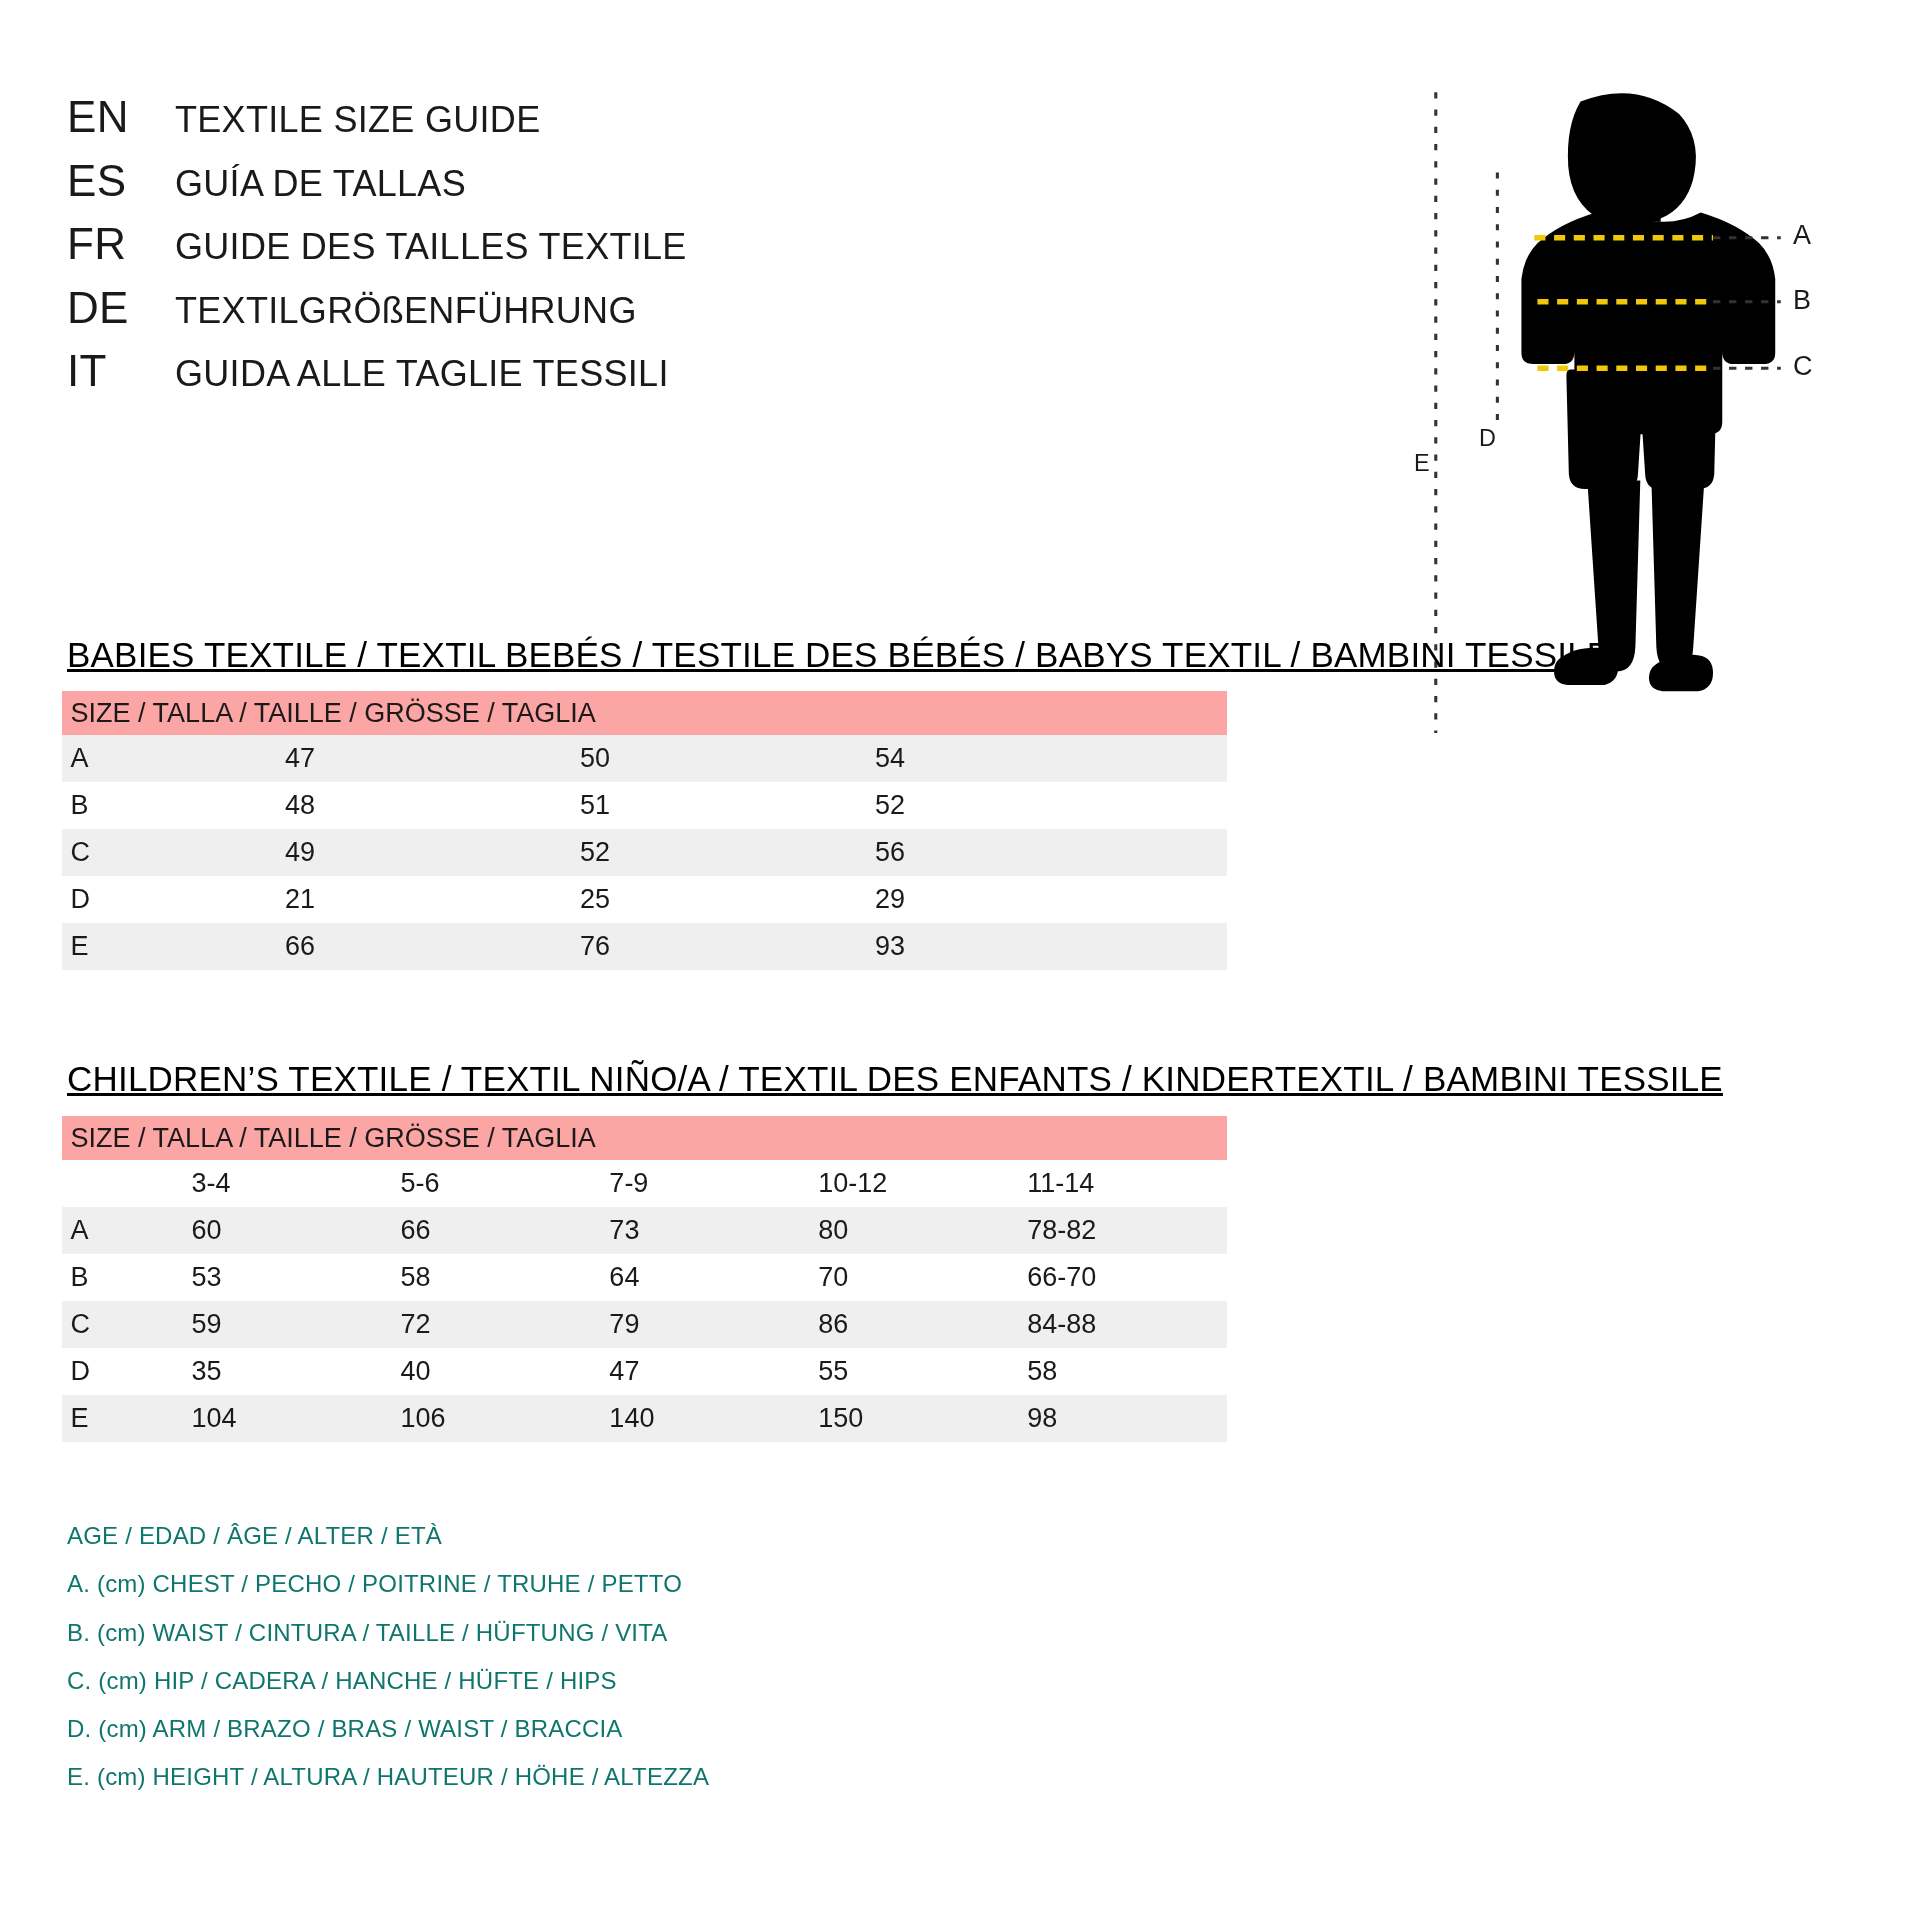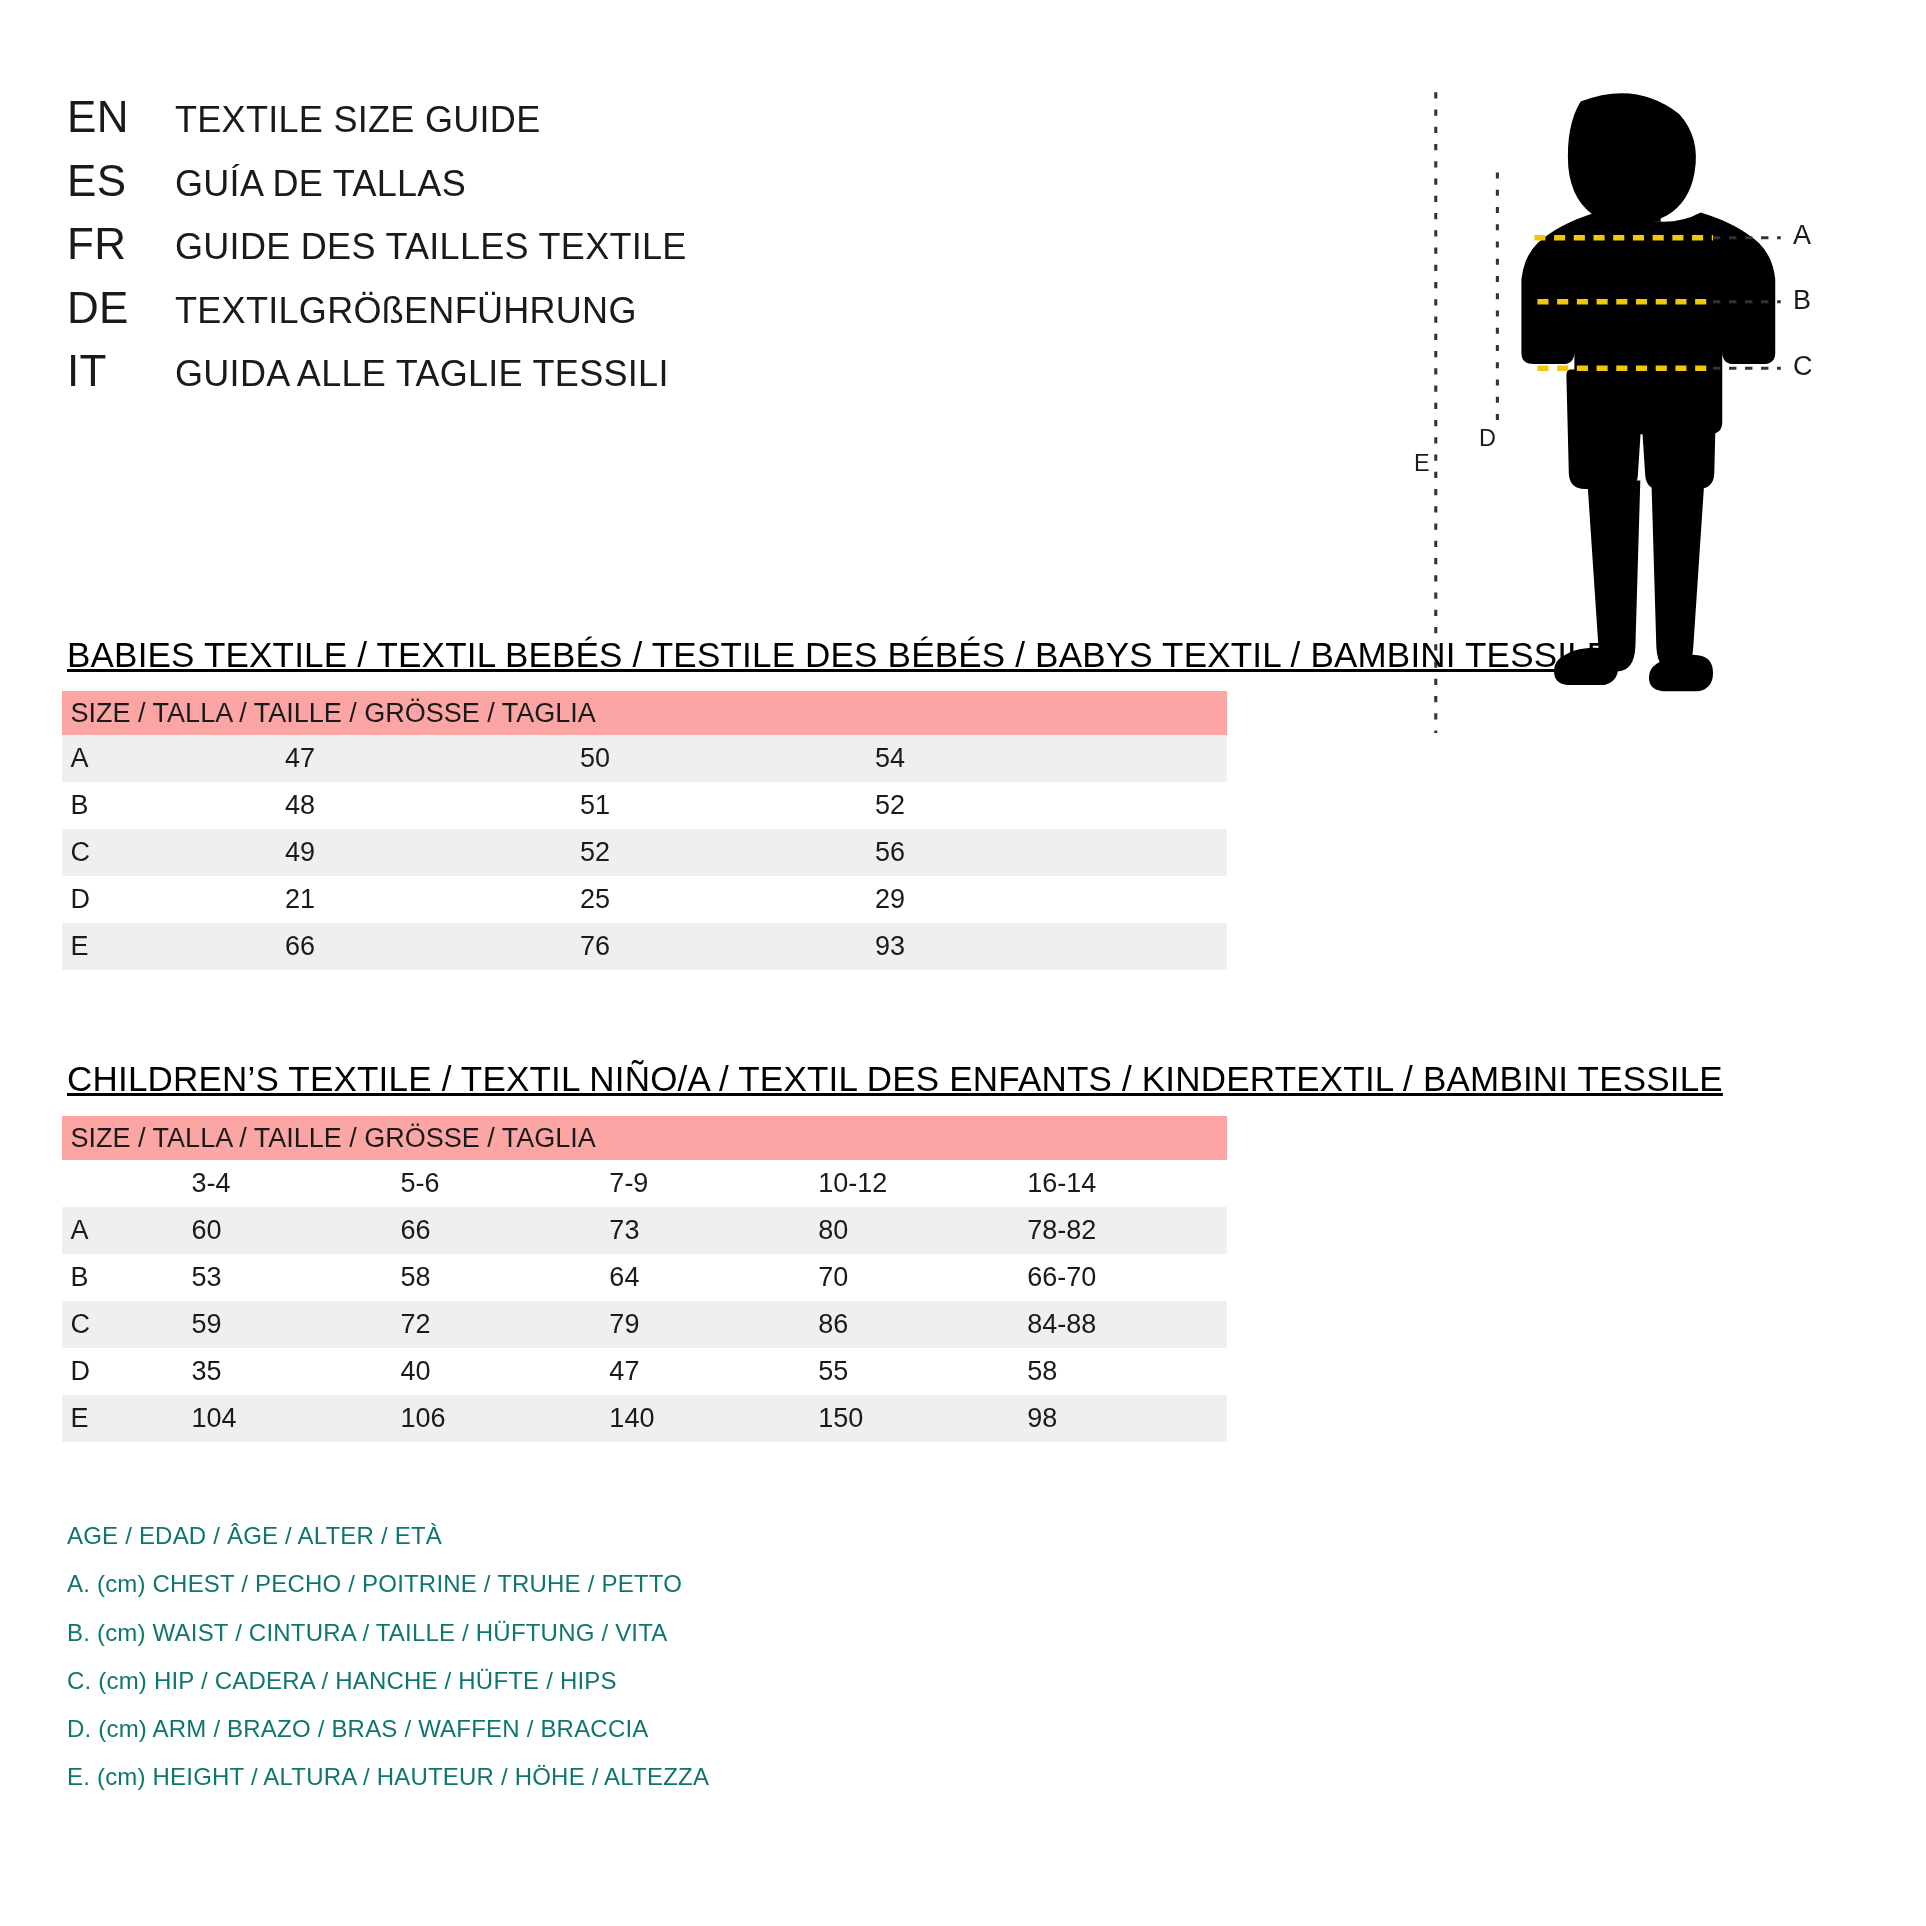--- a/index.html
+++ b/index.html
@@ -243,21 +243,21 @@
     <tbody>
         <tr class="hdr-row">
       <td colspan="6">SIZE / TALLA / TAILLE / GRÖSSE / TAGLIA</td>
     </tr>
     <tr class="cols-row">
       <td class="col-label"></td>
       <td class="col-val-kids">3-4</td>
       <td class="col-val-kids">5-6</td>
       <td class="col-val-kids">7-9</td>
       <td class="col-val-kids">10-12</td>
-      <td class="col-val-kids">16-14</td>
+      <td class="col-val-kids">11-14</td>
     </tr>
     <tr class="data-row shade">
       <td>A</td>
       <td>60</td>
       <td>66</td>
       <td>73</td>
       <td>80</td>
       <td>78-82</td>
     </tr>
     <tr class="data-row plain">
@@ -293,18 +293,18 @@
       <td>98</td>
     </tr>
   </tbody>
     </table>
 
   <div class="legend">
     <div class="legend-line">AGE / EDAD / ÂGE / ALTER / ETÀ</div>
     <div class="legend-line">A. (cm) CHEST / PECHO / POITRINE / TRUHE / PETTO</div>
     <div class="legend-line">B. (cm) WAIST / CINTURA / TAILLE / HÜFTUNG / VITA</div>
     <div class="legend-line">C. (cm) HIP / CADERA / HANCHE / HÜFTE / HIPS</div>
-    <div class="legend-line">D. (cm) ARM / BRAZO / BRAS / WAFFEN / BRACCIA</div>
+    <div class="legend-line">D. (cm) ARM / BRAZO / BRAS / WAIST / BRACCIA</div>
     <div class="legend-line">E. (cm) HEIGHT / ALTURA / HAUTEUR / HÖHE / ALTEZZA</div>
   </div>
 
 </div>
 
 
 </body></html>

